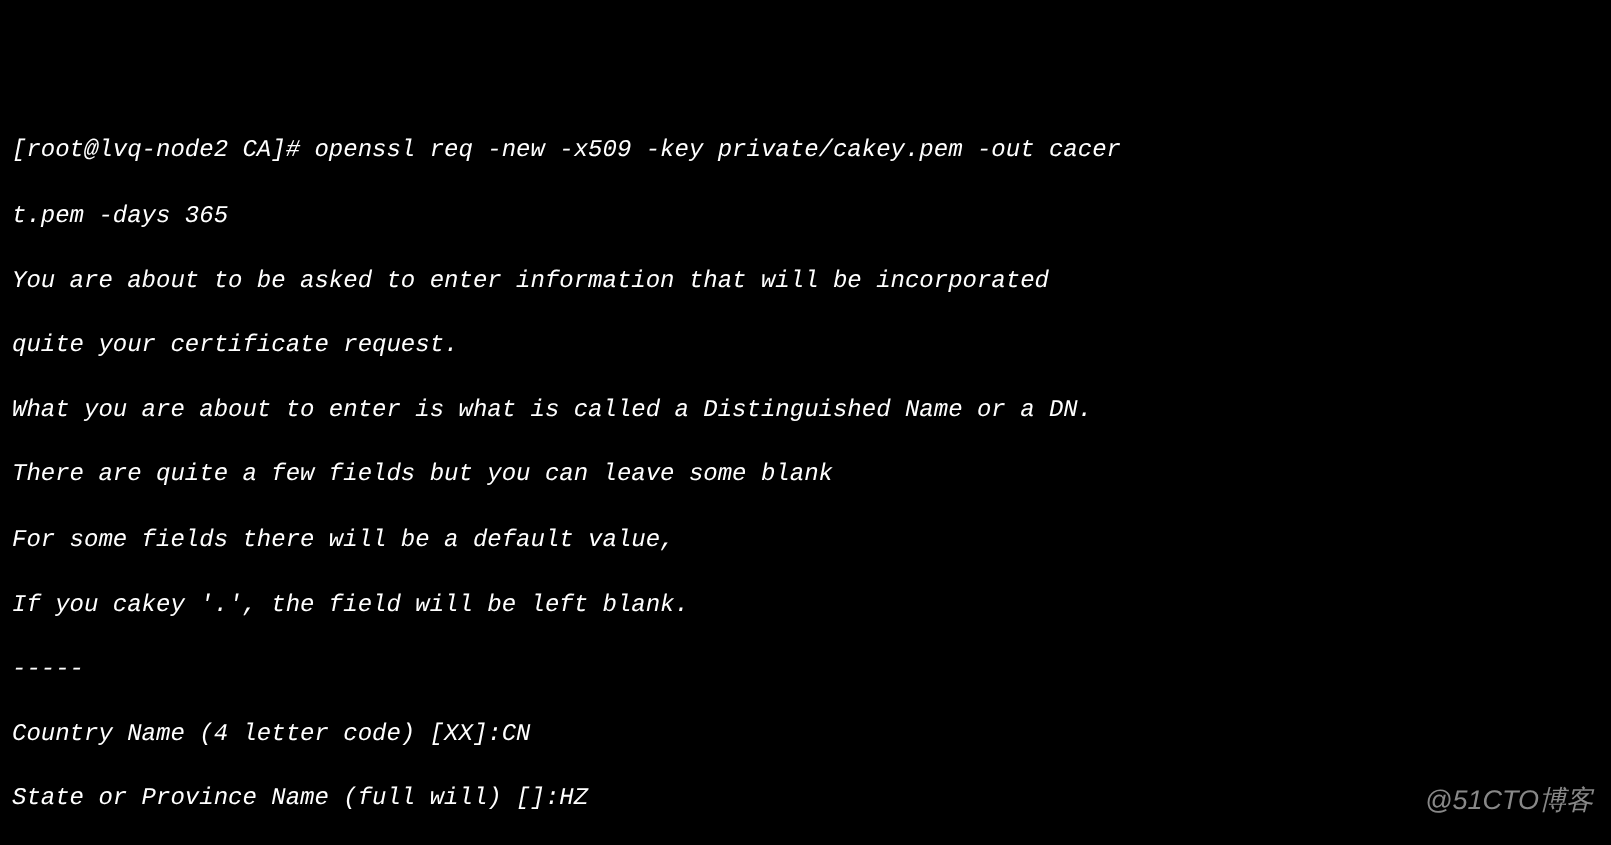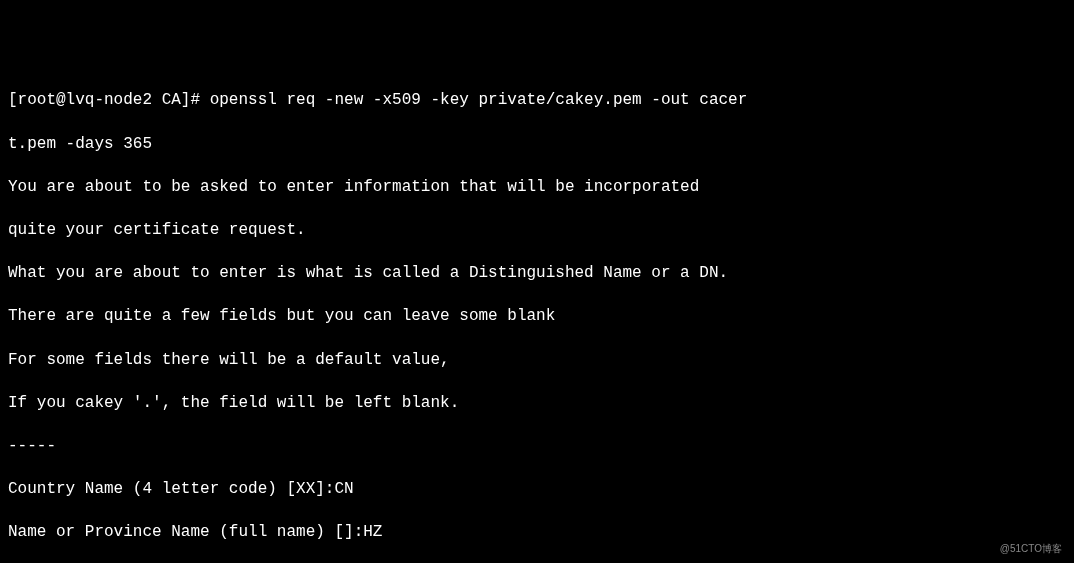--- a/index.html
+++ b/index.html
@@ -1,60 +1,61 @@
 <!DOCTYPE html>
 <html><head>
   <meta charset="utf-8">
   <style>
     * {
       margin: 0;
       padding: 0;
       box-sizing: border-box;
+      font-style: italic;
     }
     body {
       background: #000;
       color: #fff;
       font-family: "Consolas", "Courier New", monospace;
       font-size: 16px;
       line-height: 1.35;
       padding: 4px 8px;
       width: 1074px;
       height: 563px;
       overflow: hidden;
       position: relative;
       white-space: pre;
     }
     .line {
       white-space: pre;
     }
     .watermark {
       position: absolute;
-      bottom: 8px;
+      bottom: 18px;
       right: 12px;
       color: #888;
-      font-size: 10px;
+      font-size: 18px;
       font-family: sans-serif;
     }
   </style>
 </head>
 <body>
 
 
 
 <div class="line">[root@lvq-node2 CA]# openssl req -new -x509 -key private/cakey.pem -out cacer</div>
 <div class="line">t.pem -days 365</div>
 <div class="line">You are about to be asked to enter information that will be incorporated</div>
 <div class="line">quite your certificate request.</div>
 <div class="line">What you are about to enter is what is called a Distinguished Name or a DN.</div>
 <div class="line">There are quite a few fields but you can leave some blank</div>
 <div class="line">For some fields there will be a default value,</div>
 <div class="line">If you cakey '.', the field will be left blank.</div>
 <div class="line">-----</div>
 <div class="line">Country Name (4 letter code) [XX]:CN</div>
-<div class="line">Name or Province Name (full name) []:HZ</div>
+<div class="line">State or Province Name (full will) []:HZ</div>
 
 
 
 
 
 
 
 
 
 

